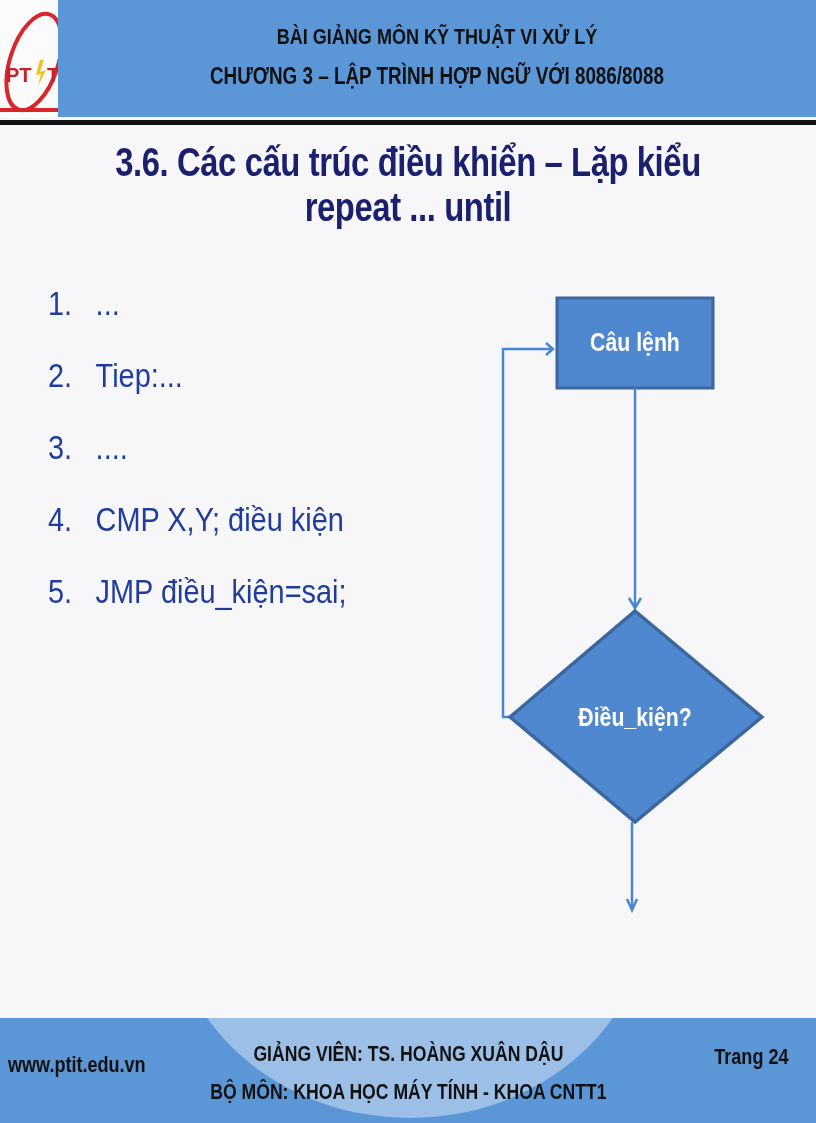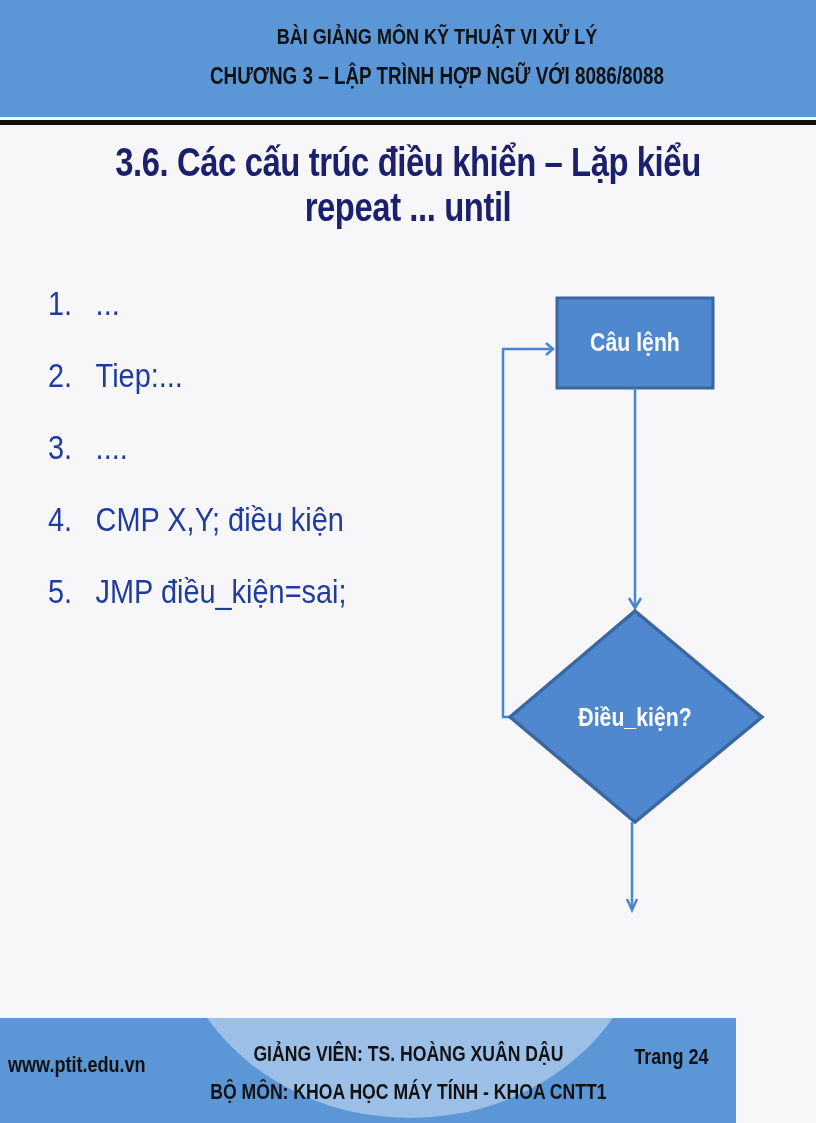--- a/index.html
+++ b/index.html
@@ -37,21 +37,21 @@
     .list-item .num { position: absolute; left: 0; top: 0; }
     .list-item .txt { position: absolute; left: 56px; top: 0; }
     .flow { position: absolute; left: 0; top: 0; width: 816px; height: 1123px; pointer-events: none; }
     .box-label, .diamond-label {
       position: absolute; color: #fff; font-weight: bold; font-size: 25px; text-align: center;
       transform: scaleX(0.85); transform-origin: center;
     }
     .box-label { left: 556px; top: 328px; width: 158px; }
     .diamond-label { left: 560px; top: 703px; width: 150px; }
     .footer {
-      position: absolute; left: 0; top: 1018px; width: 736px; height: 105px;
+      position: absolute; left: 0; top: 1018px; width: 816px; height: 105px;
       background: #5b96d6; overflow: hidden;
     }
     .footer-arc {
       position: absolute; left: 170px; top: -330px; width: 480px; height: 430px;
       border-radius: 50%; background: #9bbfe6;
     }
     .footer-url {
       position: absolute; left: 8px; top: 34px; font-size: 22px; font-weight: bold; color: #111;
       transform: scaleX(0.82); transform-origin: left center;
     }
@@ -63,20 +63,29 @@
     .footer-line2 { top: 61px; font-size: 22px; }
     .footer-page {
       position: absolute; right: 28px; top: 26px; font-size: 22px; font-weight: bold; color: #111;
       transform: scaleX(0.82); transform-origin: right center;
     }
   </style>
 </head>
 <body>
 
 <div class="header">
+  <div class="logo">
+    <svg width="58" height="117" viewBox="0 0 58 117">
+      <ellipse cx="34" cy="62" rx="24" ry="50" fill="none" stroke="#d9262b" stroke-width="4" transform="rotate(18 34 62)"></ellipse>
+      <text x="6" y="82" font-family="Liberation Sans, sans-serif" font-weight="bold" font-size="20" fill="#c8202a">PT</text>
+      <polygon points="40,60 44,60 40,72 46,70 38,86 41,74 36,75" fill="#f2c21b"></polygon>
+      <text x="47" y="82" font-family="Liberation Sans, sans-serif" font-weight="bold" font-size="20" fill="#c8202a">T</text>
+      <rect x="0" y="108" width="58" height="4" fill="#d9262b"></rect>
+    </svg>
+  </div>
   <div class="header-line1">BÀI GIẢNG MÔN KỸ THUẬT VI XỬ LÝ</div>
   <div class="header-line2">CHƯƠNG 3 – LẬP TRÌNH HỢP NGỮ VỚI 8086/8088</div>
 </div>
 <div class="rule"></div>
 
 <div class="slide-title">3.6. Các cấu trúc điều khiển – Lặp kiểu repeat ... until</div>
 
 <div class="list">
   <div class="list-item">
     <span class="num">1.</span>

